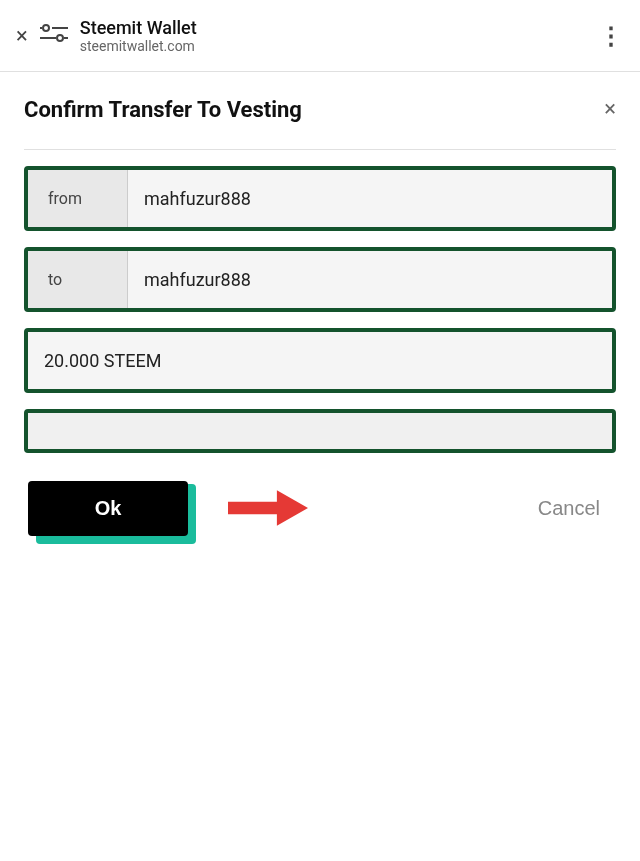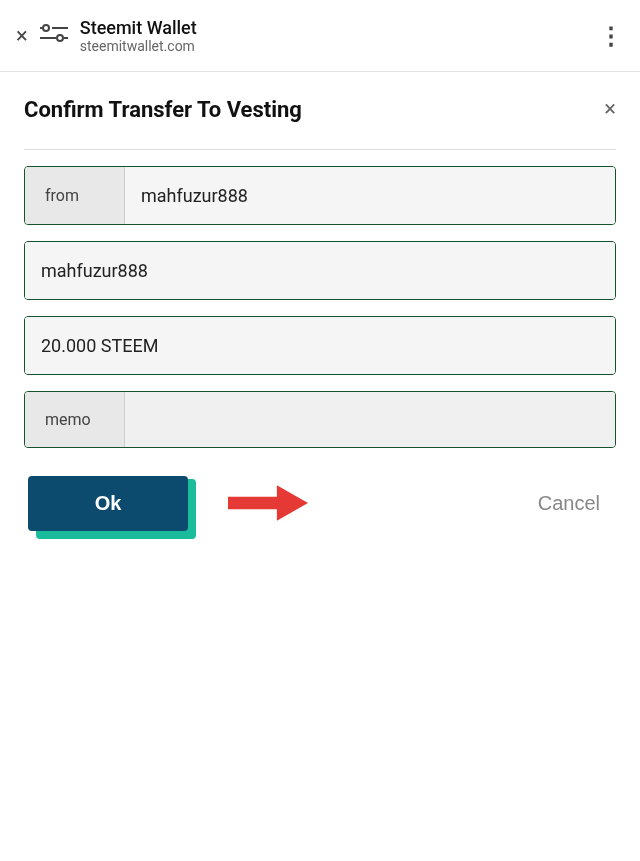--- a/index.html
+++ b/index.html
@@ -106,21 +106,21 @@
     .modal-divider {
       height: 1px;
       background: #e0e0e0;
       margin: 16px 0;
     }
 
     
     .form-field {
       display: flex;
       align-items: stretch;
-      border: 1px solid #14532d;
+      border: 4px solid #14532d;
       border-radius: 4px;
       margin-bottom: 16px;
       background: #f5f5f5;
       overflow: hidden;
     }
 
     .field-label {
       background: #e8e8e8;
       padding: 18px 20px;
       font-size: 16px;
@@ -165,21 +165,21 @@
       bottom: -8px;
       right: -8px;
       width: 160px;
       height: 60px;
       background: #1abc9c;
       border-radius: 4px;
     }
 
     .ok-button {
       position: relative;
-      background: #0c4a6e;
+      background: #000000;
       color: #ffffff;
       font-size: 20px;
       font-weight: 700;
       border: none;
       border-radius: 4px;
       padding: 16px 0;
       width: 160px;
       cursor: pointer;
       z-index: 1;
       text-align: center;
@@ -246,29 +246,29 @@
     </div>
 
     <div class="modal-divider"></div>
 
     <div class="form-field">
       <span class="field-label">from</span>
       <span class="field-value">mahfuzur888</span>
     </div>
 
     <div class="form-field">
+      <span class="field-label">to</span>
       <span class="field-value">mahfuzur888</span>
     </div>
 
     <div class="form-field">
       <span class="field-value">20.000 STEEM</span>
     </div>
 
     <div class="form-field">
-      <span class="field-label">memo</span>
       <span class="field-value empty"></span>
     </div>
 
     <div class="buttons-area">
       <div class="ok-button-wrapper">
         <div class="ok-button-shadow"></div>
         <button class="ok-button">Ok</button>
       </div>
 
       <div class="arrow-indicator">

